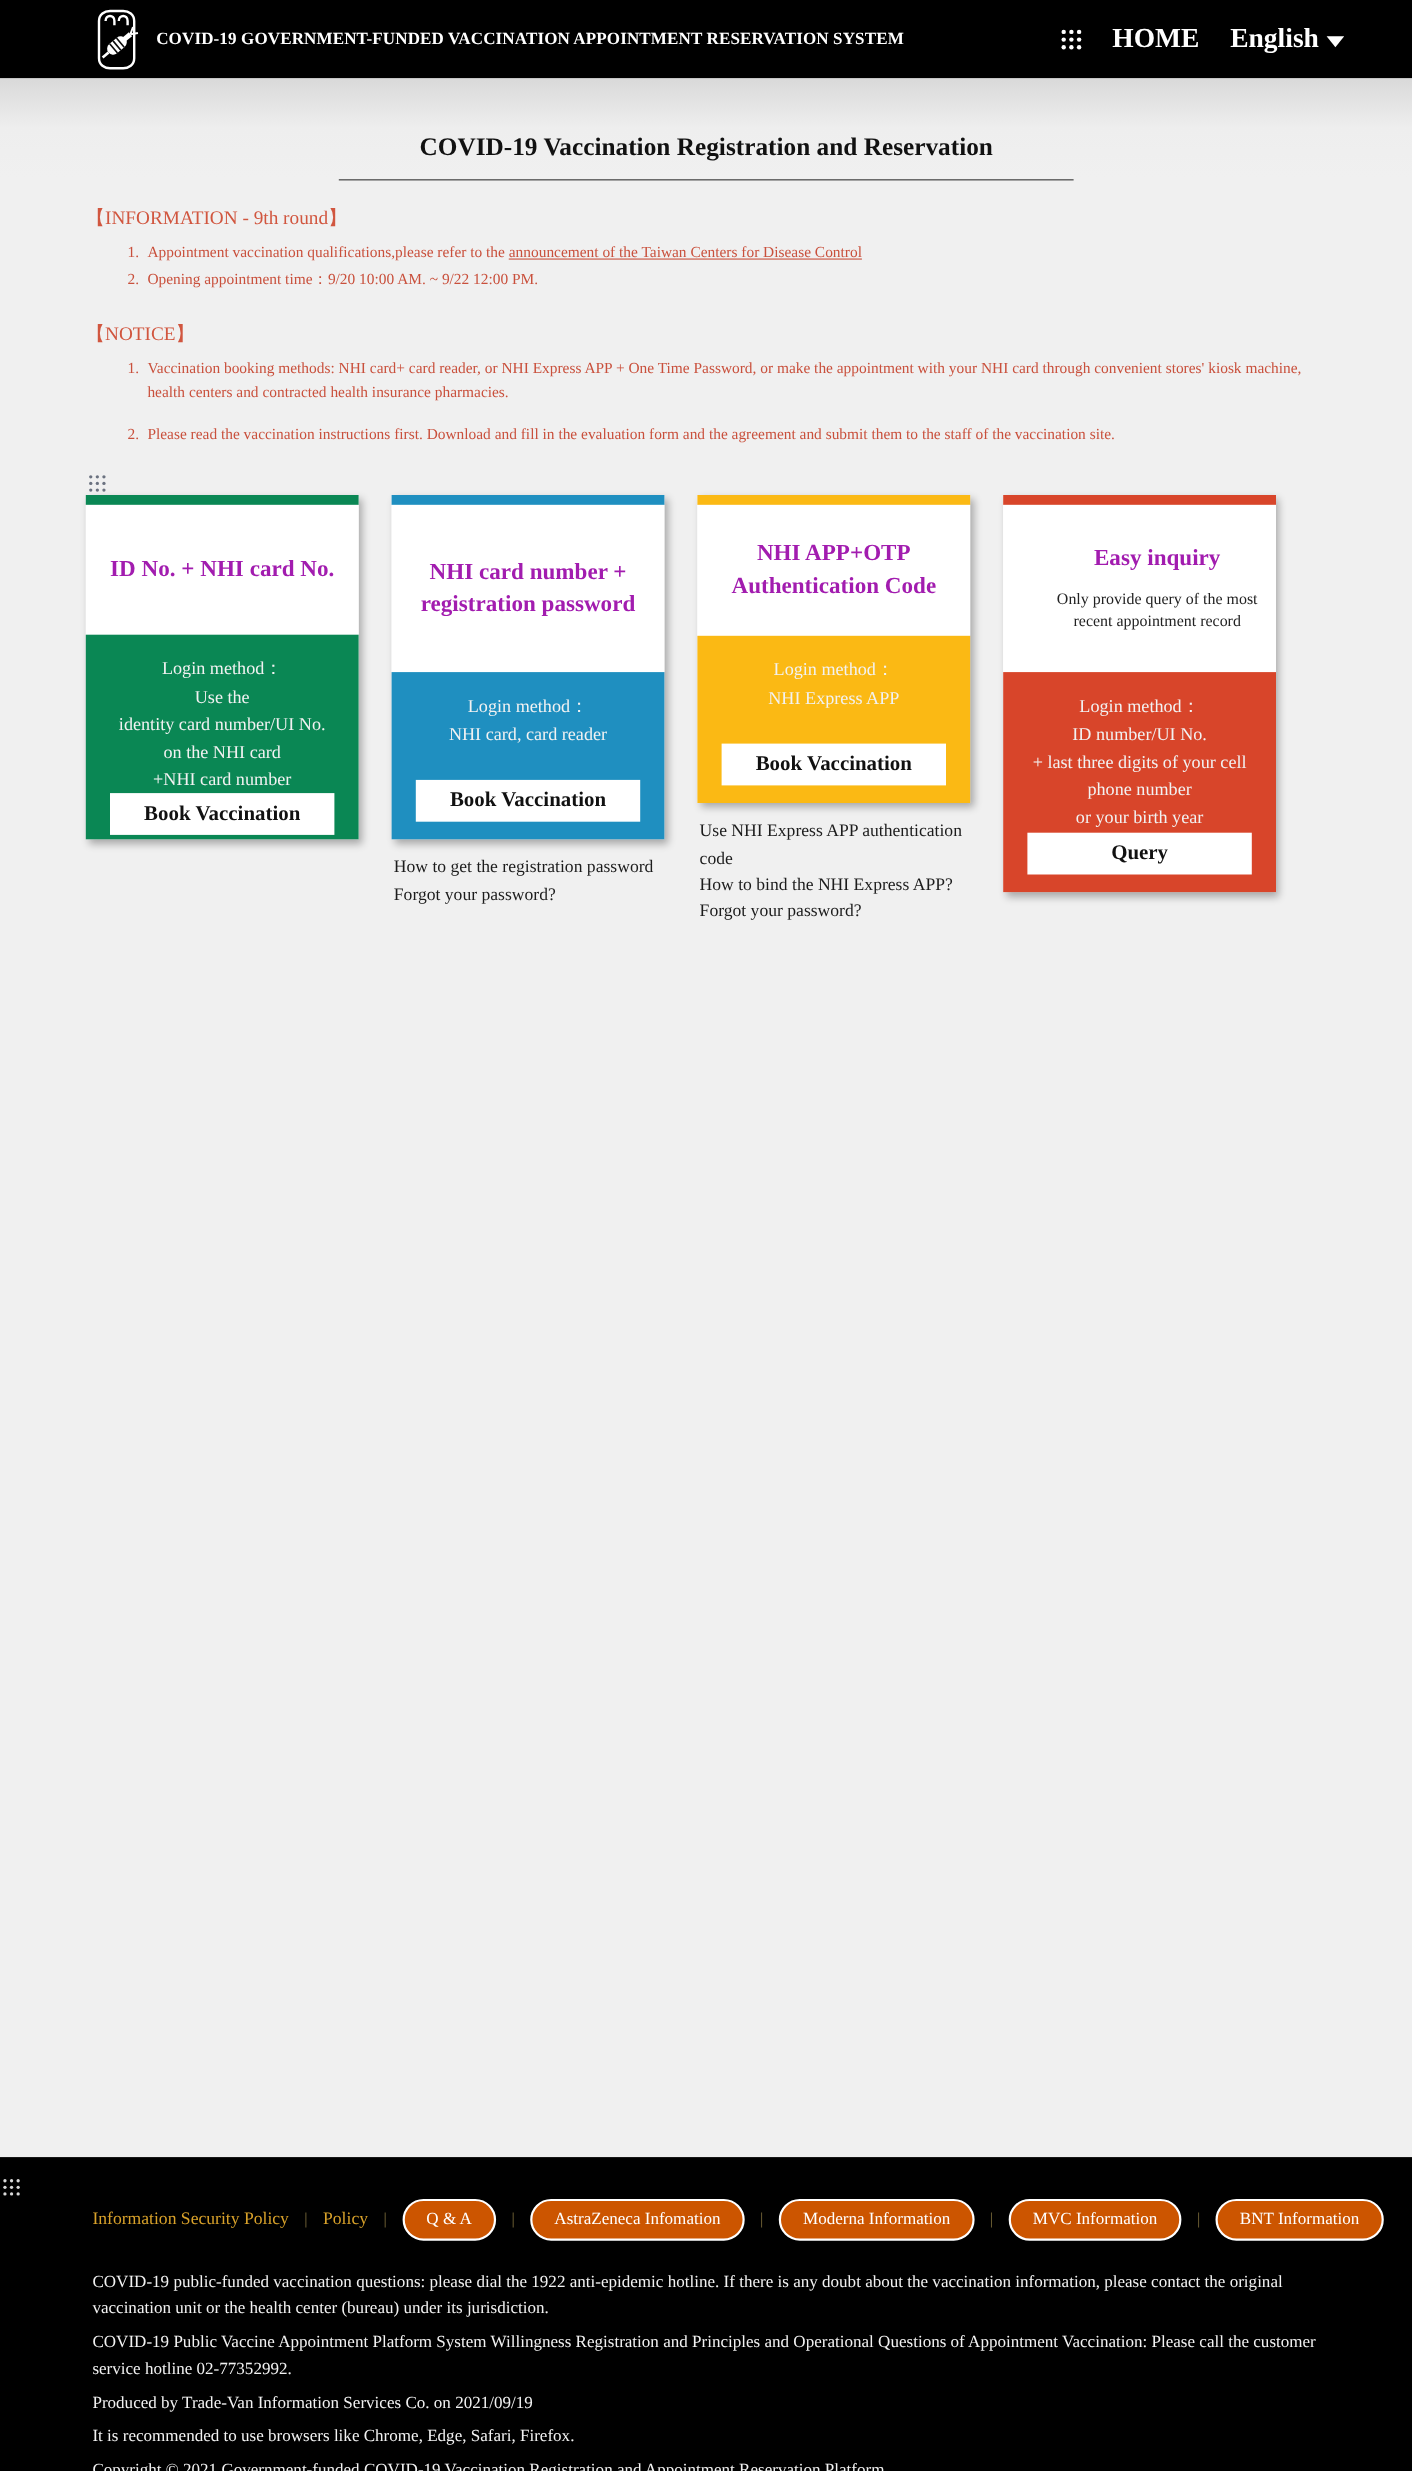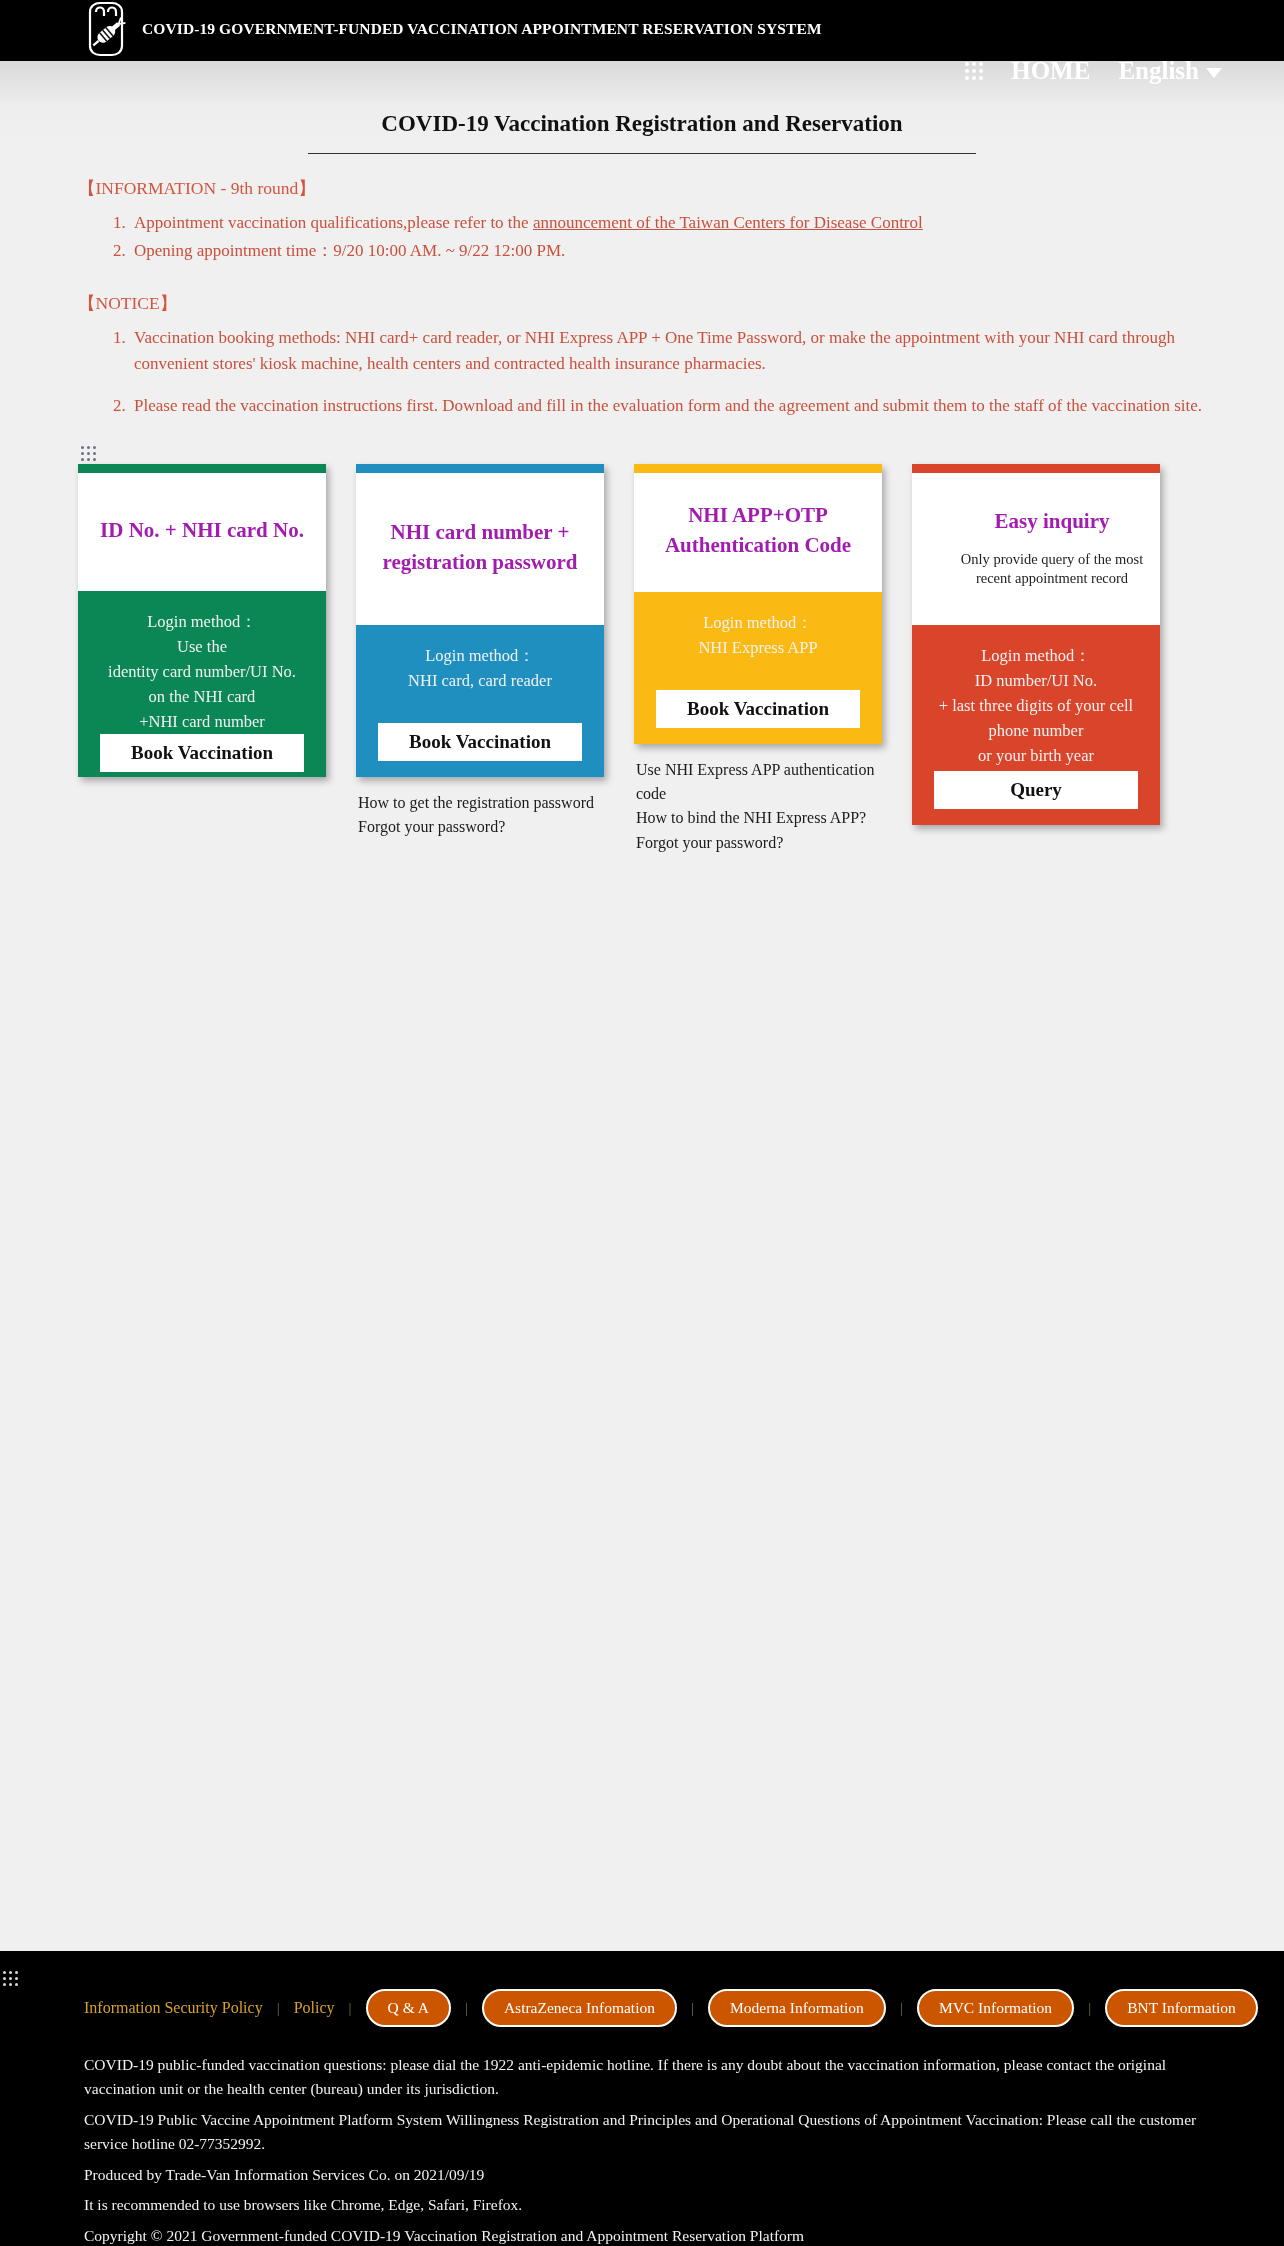--- a/index.html
+++ b/index.html
@@ -6,26 +6,25 @@
   html, body {
     width: 1284px;
     background: #f0f0f0;
     font-family: "Liberation Serif", "DejaVu Serif", serif;
   }
   body { width: 1284px; min-height: 2246px; position: relative; }
 
   
   .topbar {
     background: #000;
-    height: 61px;
-    display: flex;
-    align-items: flex-start;
+    height: 71px;
+    display: flex;
+    align-items: center;
     padding: 0 62px 0 80px;
     position: relative;
-    flex-direction: column;
   }
   .brand { display: flex; align-items: center; gap: 10px; }
   .logo-mark { width: 52px; height: 58px; flex: 0 0 auto; }
   .brand-title {
     color: #fff;
     font-size: 15.5px;
     font-weight: bold;
     letter-spacing: .1px;
     white-space: nowrap;
   }
@@ -87,21 +86,21 @@
     color: #d1563f;
     font-size: 17.5px;
     margin-bottom: 10px;
   }
   .notice-area ol {
     margin: 0 0 26px 0;
     padding-left: 52px;
     color: #c9503c;
   }
   .notice-area ol li {
-    font-size: 17px;
+    font-size: 14px;
     line-height: 1.55;
     margin-bottom: 2px;
     padding-left: 4px;
   }
   .notice-area ol.spaced li { margin-bottom: 16px; }
   .notice-area a.inline-link {
     color: #c9503c;
     text-decoration: underline;
   }
 

